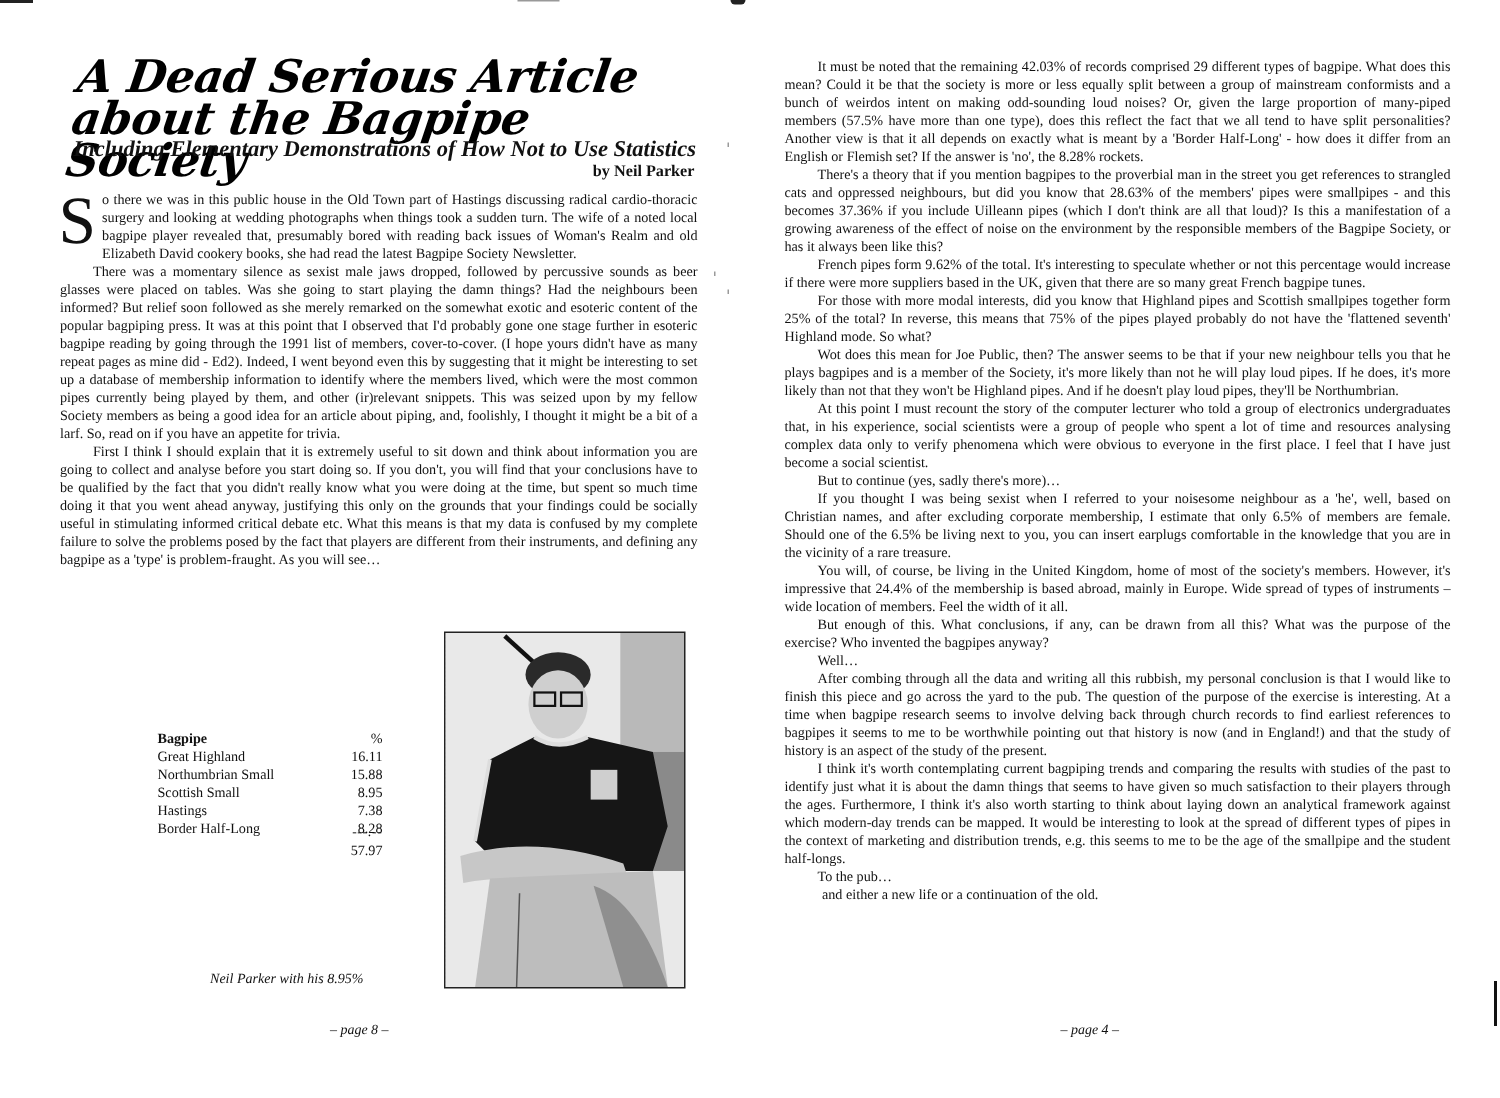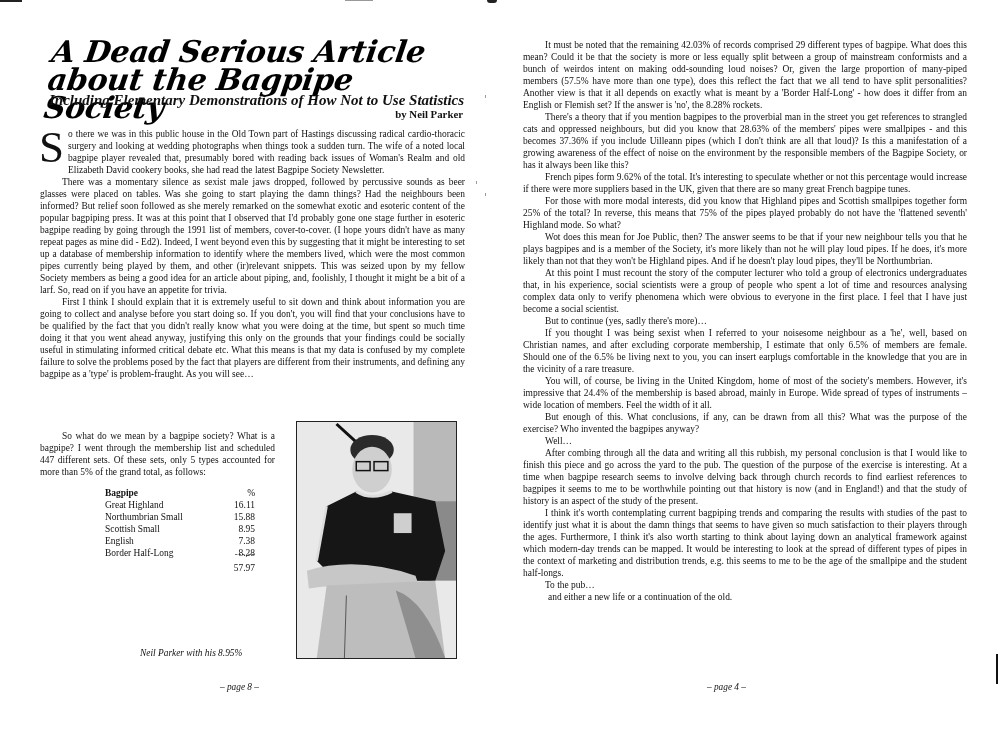--- a/index.html
+++ b/index.html
@@ -86,23 +86,20 @@
     <h1 class="title">A Dead Serious Article about the Bagpipe Society</h1>
     <p class="subtitle">Including Elementary Demonstrations of How Not to Use Statistics</p>
     <p class="byline">by Neil Parker</p>
 
     <div class="left-col1 body-text">
       <p class="no-indent"><span class="drop-cap">S</span><span>o there we was in this public house in the Old Town part of Hastings discussing radical cardio-thoracic surgery and looking at wedding photographs when things took a sudden turn. The wife of a noted local bagpipe player revealed that, presumably bored with reading back issues of Woman's Realm and old Elizabeth David cookery books, she had read the latest Bagpipe Society Newsletter.</span></p>
       <p>There was a momentary silence as sexist male jaws dropped, followed by percussive sounds as beer glasses were placed on tables. Was she going to start playing the damn things? Had the neighbours been informed? But relief soon followed as she merely remarked on the somewhat exotic and esoteric content of the popular bagpiping press. It was at this point that I observed that I'd probably gone one stage further in esoteric bagpipe reading by going through the 1991 list of members, cover-to-cover. (I hope yours didn't have as many repeat pages as mine did - Ed2). Indeed, I went beyond even this by suggesting that it might be interesting to set up a database of membership information to identify where the members lived, which were the most common pipes currently being played by them, and other (ir)relevant snippets. This was seized upon by my fellow Society members as being a good idea for an article about piping, and, foolishly, I thought it might be a bit of a larf. So, read on if you have an appetite for trivia.</p>
       <p>First I think I should explain that it is extremely useful to sit down and think about information you are going to collect and analyse before you start doing so. If you don't, you will find that your conclusions have to be qualified by the fact that you didn't really know what you were doing at the time, but spent so much time doing it that you went ahead anyway, justifying this only on the grounds that your findings could be socially useful in stimulating informed critical debate etc. What this means is that my data is confused by my complete failure to solve the problems posed by the fact that players are different from their instruments, and defining any bagpipe as a 'type' is problem-fraught. As you will see…</p>
     </div>
 
-    <div class="left-col2 body-text">
-      <p>So what do we mean by a bagpipe society? What is a bagpipe? I went through the membership list and scheduled 447 different sets. Of these sets, only 5 types accounted for more than 5% of the grand total, as follows:</p>
-    </div>
 
     <table class="pipe-table">
       <thead>
         <tr>
           <th>Bagpipe</th>
           <th class="val">%</th>
         </tr>
       </thead>
       <tbody>
         <tr>
@@ -111,21 +108,21 @@
         </tr>
         <tr>
           <td>Northumbrian Small</td>
           <td class="val">15.88</td>
         </tr>
         <tr>
           <td>Scottish Small</td>
           <td class="val">8.95</td>
         </tr>
         <tr>
-          <td>English</td>
+          <td>Hastings</td>
           <td class="val">7.38</td>
         </tr>
         <tr>
           <td>Border Half-Long</td>
           <td class="val">8.28</td>
         </tr>
       </tbody>
     </table>
     <div class="dashes">---.--</div>
     <div class="total">57.97</div>

